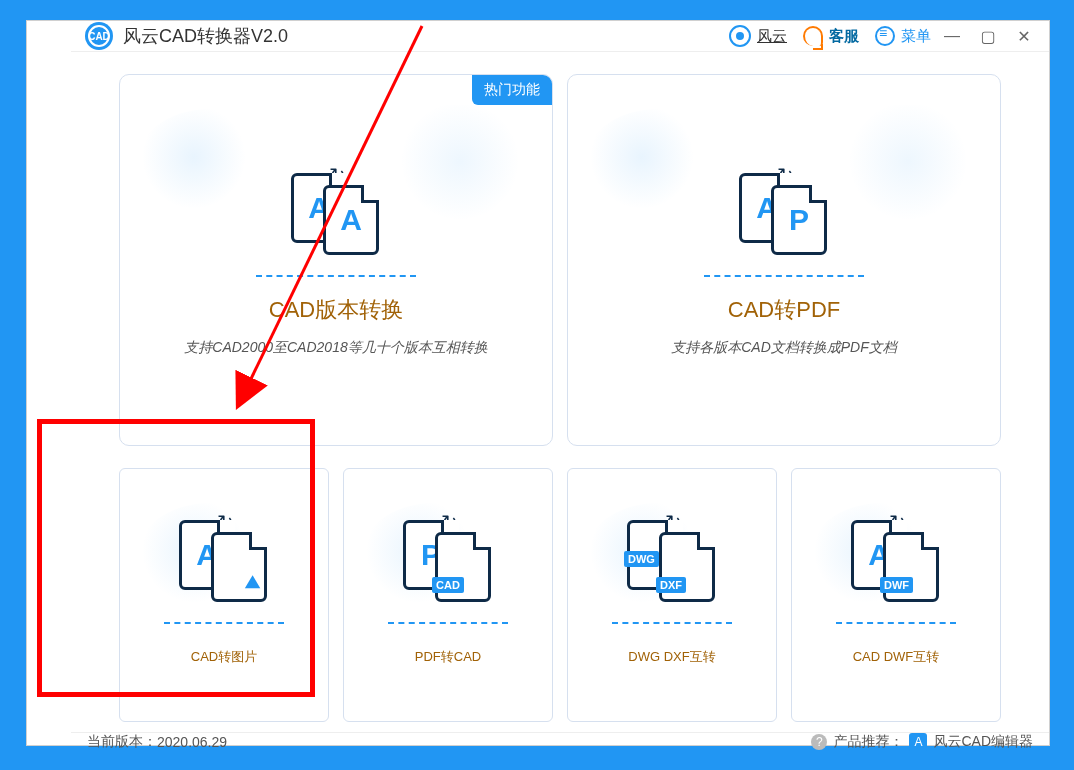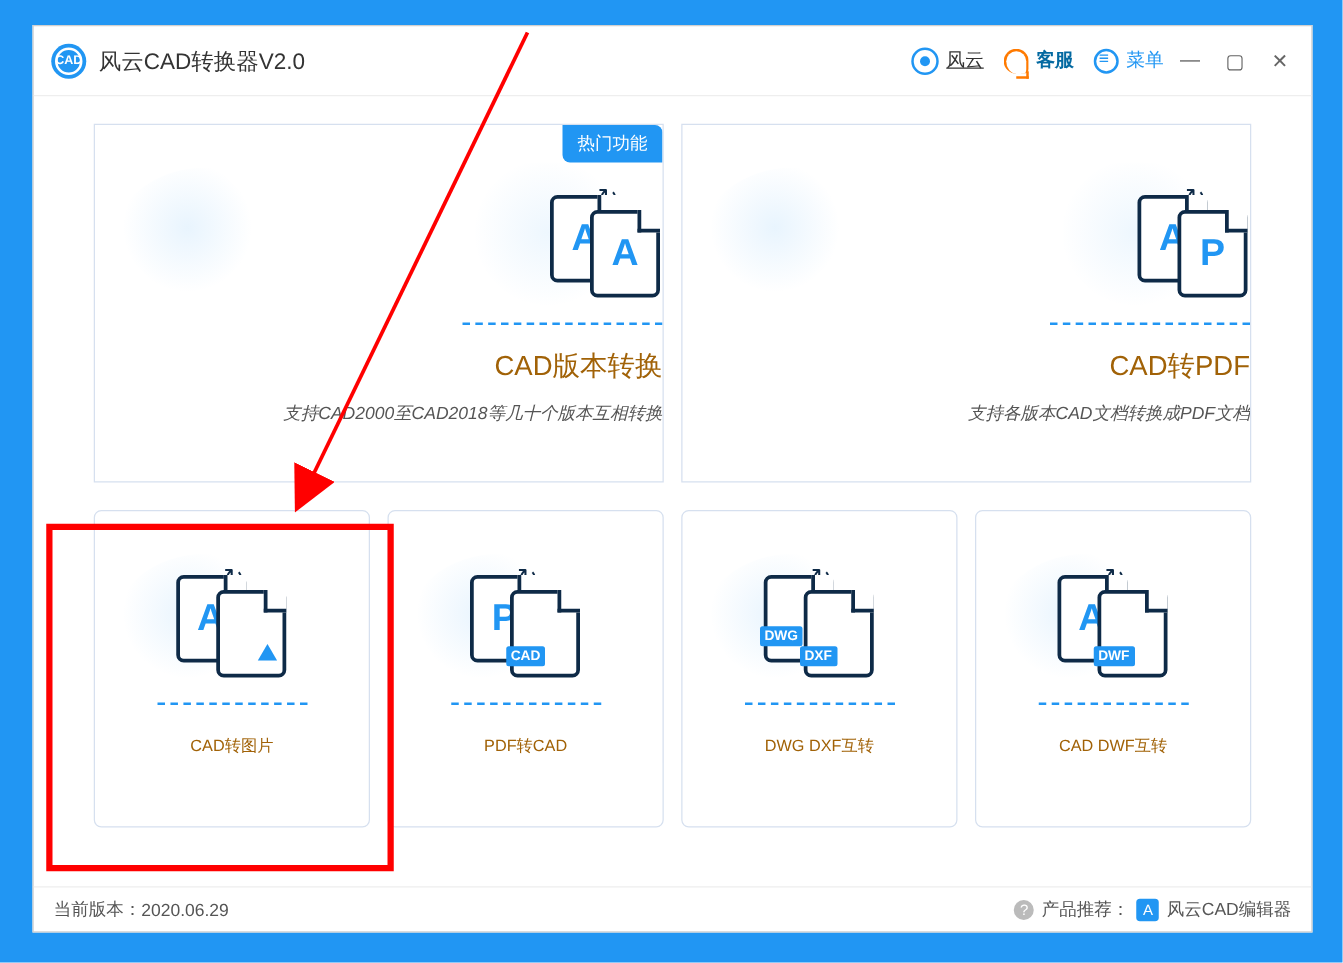--- a/index.html
+++ b/index.html
@@ -14,20 +14,21 @@
   .window {
     position: absolute;
     left: 26px;
     top: 20px;
     width: 1024px;
     height: 726px;
     background: #fff;
     border: 1px solid #d0d0d0;
     display: flex;
     flex-direction: column;
+    padding-left: 44px;
   }
   
   .titlebar {
     height: 56px;
     display: flex;
     align-items: center;
     padding: 0 10px 0 14px;
     border-bottom: 1px solid #eee;
   }
   .app-logo {
@@ -90,25 +91,25 @@
   .main {
     flex:1;
     padding: 22px 48px 10px 48px;
     position:relative;
   }
   .row-top{
     display:flex; gap:14px; margin-bottom:22px;
   }
   .card-large{
     flex:1;
-    height:287px;
+    height:372px;
     border:1px solid #d6e0ef;
-    border-radius:0;
+    border-radius:10px;
     position:relative;
-    display:flex;flex-direction:column;align-items:flex-end;justify-content:center;
+    display:flex;flex-direction:column;align-items:center;justify-content:center;
     cursor:pointer;
     overflow:hidden;
   }
   .hot-badge{
     position:absolute; top:0; right:0;
     background:#2196F3;color:#fff;
     padding:6px 12px;font-size:14px;
     border-radius:0 6px 0 6px;
   }
   .card-icon-area{
@@ -317,21 +318,21 @@
         <div class="divider"></div>
         <div class="card-title">PDF转CAD</div>
       </div>
 
       <div class="card-small">
         <div class="deco"></div>
         <div class="card-icon-area">
           <div class="doc-pair">
             <span class="arrow-swap">↻</span>
             <div class="doc">
-                <span class="tag" style="bottom:10px">DWG</span>
+                <span class="tag" style="bottom:20px">DWG</span>
                 <span class="fold"></span>
               </div>
             <div class="doc">
                 <span class="tag">DXF</span>
                 <span class="fold"></span>
               </div>
           </div>
         </div>
         <div class="divider"></div>
         <div class="card-title">DWG DXF互转</div>

